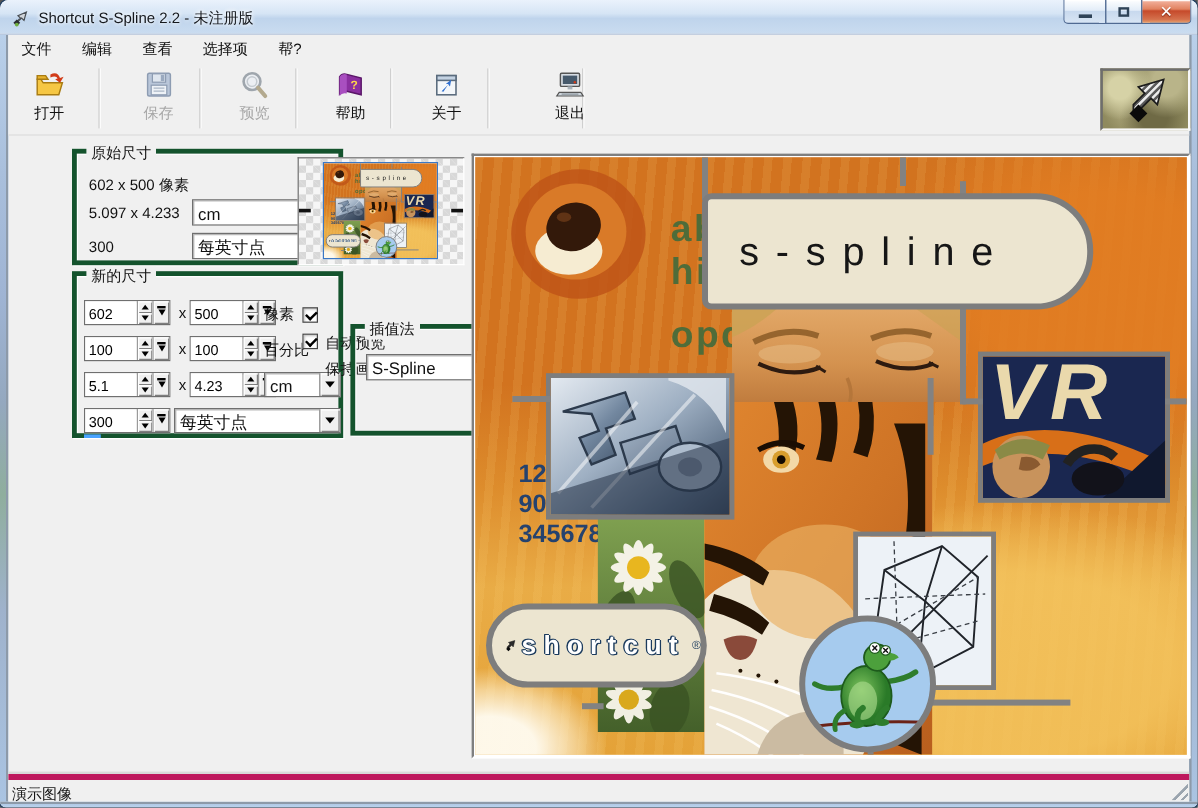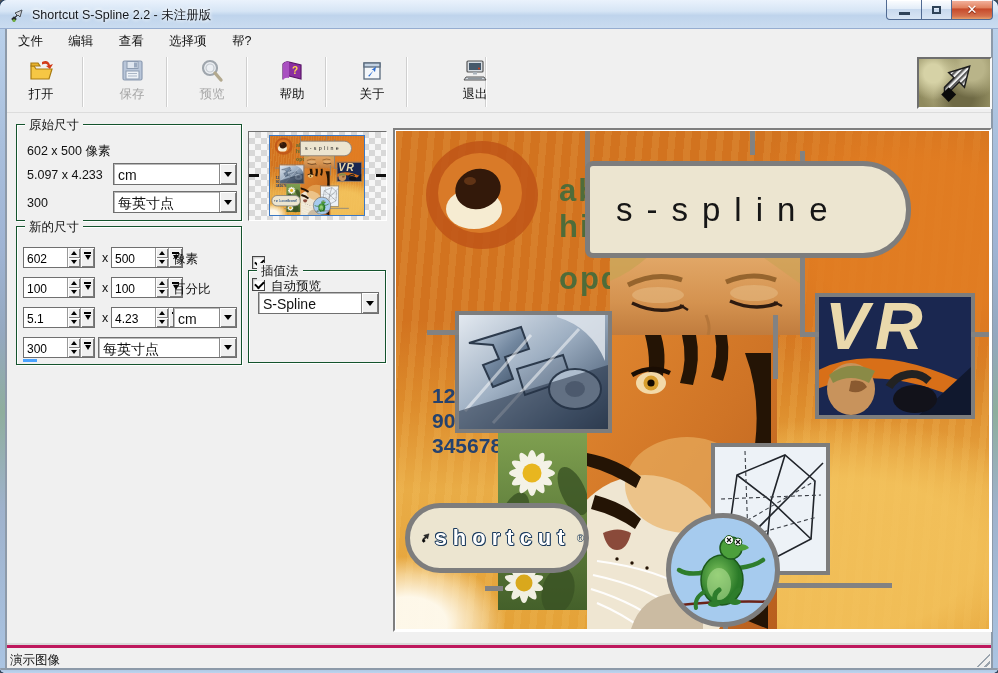--- a/index.html
+++ b/index.html
@@ -40,21 +40,21 @@
   .tbtn .tlabel{font-size:12.5px;}
   .tbtn.disabled .tlabel{color:#a6a6a6;}
   .logo-panel{position:absolute;left:917px;top:57px;width:75px;height:52px;
     border-style:solid;border-width:2px;border-color:#6e6e6e #f8f8f8 #f8f8f8 #6e6e6e;
     background:radial-gradient(circle at 20% 30%,#d6d2a6 0 14%,transparent 40%),
       radial-gradient(circle at 75% 20%,#b9b489 0 18%,transparent 45%),
       radial-gradient(circle at 60% 80%,#6f6a45 0 20%,transparent 50%),
       radial-gradient(circle at 35% 65%,#a9a377 0 16%,transparent 44%),#8f8a5e;
     display:grid;place-items:center;}
   
-  .gbox{position:absolute;border:1px solid #14532d;box-shadow:inset 1px 1px 0 #fff,1px 1px 0 #fff;}
+  .gbox{position:absolute;border:4px solid #14532d;box-shadow:inset 1px 1px 0 #fff,1px 1px 0 #fff;margin-left:44px;}
   .glabel{position:absolute;top:-8px;left:8px;background:#f0f0f0;padding:0 4px;font-size:12.5px;}
   .static{position:absolute;font-size:12.5px;white-space:nowrap;}
   .combo{position:absolute;height:22px;display:flex;background:#fff;
     border:1px solid #6f6f6f;box-shadow:inset 1px 1px 0 #b9b9b9;}
   .combo .val{flex:1;font-size:14px;padding:3px 3px 0 4px;overflow:hidden;white-space:nowrap;}
   .combo .cbtn{width:17px;background:#f0f0f0;border-left:1px solid #888;
     box-shadow:inset 1px 1px 0 #fff,inset -1px -1px 0 #7e7e7e;display:grid;place-items:center;}
   .tri-down{width:0;height:0;border:4px solid transparent;border-top:5px solid #000;margin-top:4px;}
   .spinedit{position:absolute;height:21px;display:flex;border:1px solid #6f6f6f;box-shadow:inset 1px 1px 0 #b9b9b9;background:#fff;}
   .spinedit input{width:43px;border:none;outline:none;font:12px "Liberation Sans",sans-serif;padding:2px 2px 0 3px;background:#fff;}
@@ -99,21 +99,21 @@
   .c-sspline{left:189px;top:30px;width:326px;height:97px;border-radius:8px 48px 48px 8px;}
   .c-sspline span{font-size:33px;font-weight:500;letter-spacing:14px;color:#161616;padding-left:26px;white-space:nowrap;}
   .c-shortcut{left:9px;top:372px;width:184px;height:70px;border-radius:35px;gap:4px;padding-left:10px;}
   .c-shortcut .stx{font-size:22px;font-weight:bold;letter-spacing:6px;color:#fff;white-space:nowrap;
     text-shadow:-1px 0 #1d3c5e,1px 0 #1d3c5e,0 -1px #1d3c5e,0 1px #1d3c5e,1px 1px #1d3c5e,-1px -1px #1d3c5e;}
   .c-shortcut .reg{font-size:10px;color:#1d3c5e;vertical-align:top;margin-left:2px;}
   .c-lizard{position:absolute;left:270px;top:382px;width:114px;height:114px;border-radius:50%;
     border:5px solid #7d7d7d;background:#a6cbee;z-index:5;overflow:hidden;}
   
   .statusbar{position:absolute;left:7px;top:645px;width:984px;height:23px;background:#f0f0f0;
-    border-top:3px solid #be185d;box-shadow:0 -2px 0 #d9d9d9;}
+    border-top:5px solid #be185d;box-shadow:0 -2px 0 #d9d9d9;}
   .status-text{position:absolute;left:3px;top:4px;font-size:12.5px;}
   .grip{position:absolute;right:1px;bottom:1px;width:14px;height:14px;
     background:repeating-linear-gradient(135deg,#9aa4ae 0 2px,transparent 2px 5px);
     clip-path:polygon(100% 0,100% 100%,0 100%);}
 </style>
 </head>
 <body>
 
 <div class="window">
 

